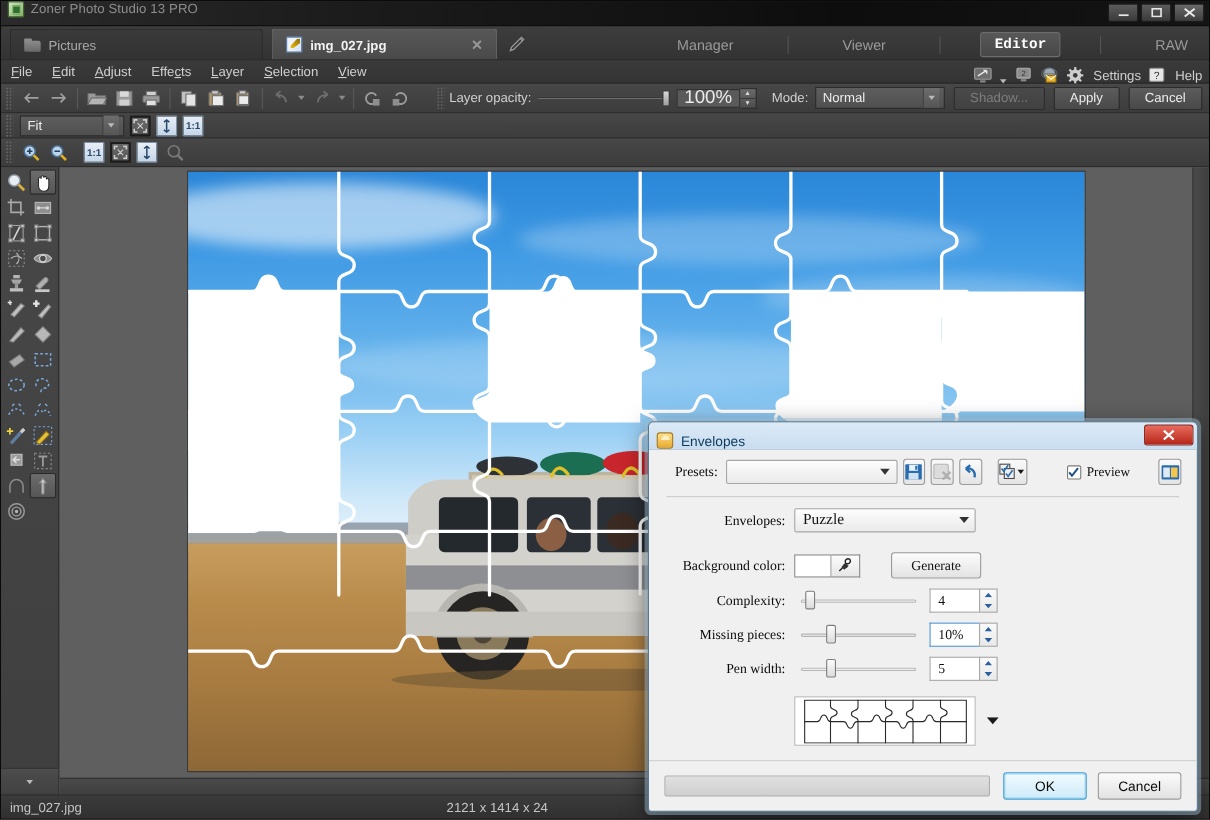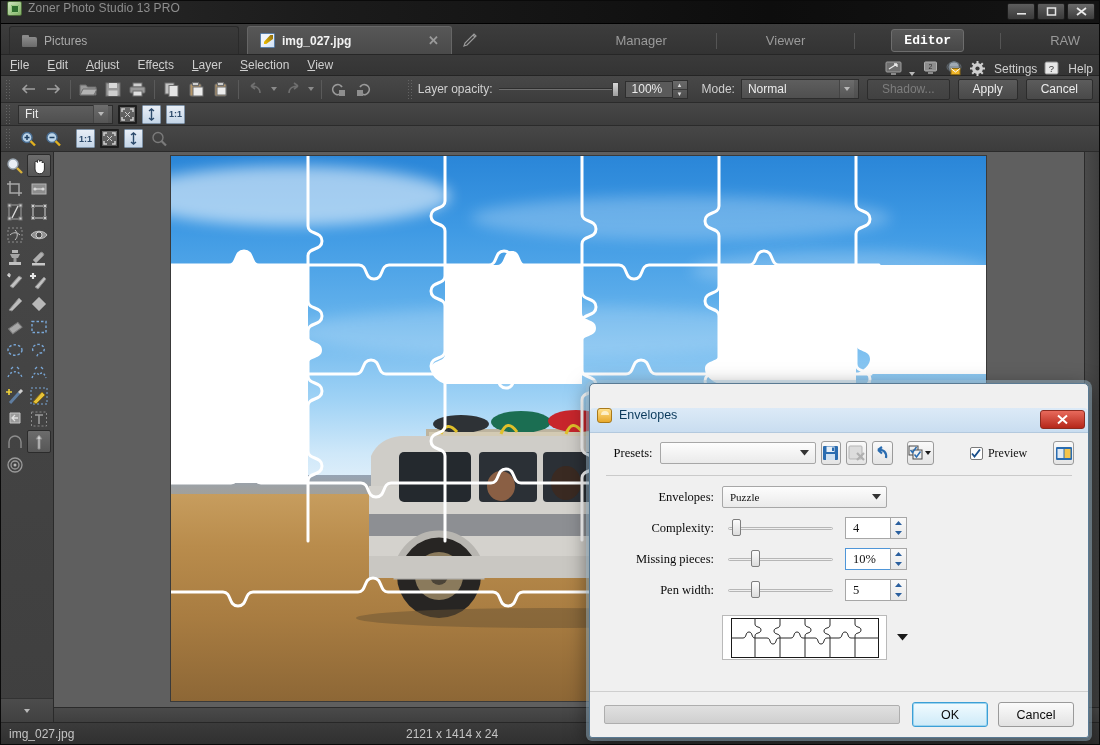--- a/index.html
+++ b/index.html
@@ -121,21 +121,21 @@
   .tb-btn{ width:25px;height:23px;display:flex;align-items:center;justify-content:center;}
   .tb-sep{ width:1px;height:19px;background:#5a5a5a;margin:0 4px;}
   .tb-right{ margin-left:auto; display:flex; align-items:center; height:27px; padding-right:6px;}
   .lbl{ font-size:12px;color:#d0d0d0; margin-right:6px;}
   .slider{ width:120px;height:17px;position:relative;display:flex;align-items:center;}
   .slider .track{ height:2px;background:#6f6f6f;width:100%;border-top:1px solid #2e2e2e;}
   .slider .knob{ position:absolute;right:0;top:1px;width:7px;height:15px;
     background:linear-gradient(to bottom,#d8d8d8,#9d9d9d);border:1px solid #3c3c3c;}
   .numfield{
     height:17px;min-width:48px;background:#5a5a5a;border:1px solid #2e2e2e;
-    color:#eaeaea;font-size:12px;display:flex;align-items:center;padding:0 6px;
+    color:#eaeaea;font-size:17px;display:flex;align-items:center;padding:0 6px;
     margin-left:6px;
   }
   .spin{ width:15px;height:19px;display:flex;flex-direction:column;
     border:1px solid #2e2e2e;border-left:none;background:linear-gradient(to bottom,#6a6a6a,#4d4d4d);}
   .spin i{ flex:1;display:flex;align-items:center;justify-content:center;font-size:6px;color:#ddd;}
   .spin i:first-child{border-bottom:1px solid #3a3a3a;}
   .combo{
     height:20px;background:linear-gradient(to bottom,#5e5e5e,#4f4f4f);
     border:1px solid #2d2d2d;color:#ececec;font-size:12px;
     display:flex;align-items:center;padding:0 4px 0 6px;position:relative;
@@ -233,44 +233,44 @@
   .dialog{
     position:absolute; left:588px; top:382px; width:500px; height:355px;
     background:#f0f0f0;
     border:1px solid #5a7a93;
     border-radius:5px 5px 3px 3px;
     box-shadow:0 0 0 3px rgba(160,190,210,.45), 0 6px 22px rgba(0,0,0,.55);
     display:flex;flex-direction:column;
     font-size:12px; color:#101010;
   }
   .dlg-title{
-    height:25px;flex:0 0 25px;display:flex;align-items:flex-start;
+    height:25px;flex:0 0 25px;display:flex;align-items:flex-end;
     background:linear-gradient(to bottom,#dceaf7,#c9ddf0);
     border-radius:4px 4px 0 0; border-bottom:1px solid #b3c9de;
-    position:relative; padding-left:7px;margin-top:24px;
+    position:relative; padding-left:7px;
   }
   .dlg-ico{ width:15px;height:15px;border-radius:3px;
     background:linear-gradient(to bottom,#ffe08a,#e8a92c); border:1px solid #a8791a;margin-right:7px;
     position:relative;}
   .dlg-ico:after{content:"";position:absolute;left:3px;top:2px;width:8px;height:4px;
     border-radius:4px 4px 0 0;background:#fff7dd;opacity:.8;}
   .dlg-title span{ font-size:12.5px;color:#0b3a5c; }
   .dlg-close{
     position:absolute;right:3px;top:2px;width:45px;height:19px;border-radius:3px;
     background:linear-gradient(to bottom,#e86a5c,#b5271a);
     border:1px solid #8d2b20;color:#fff;font-size:12px;font-weight:bold;
     display:flex;align-items:center;justify-content:center;
   }
   .dlg-body{ flex:1; padding:8px 14px 0 14px; position:relative;font-family:Liberation Serif, serif; }
   .row{ display:flex; align-items:center; margin-bottom:9px;}
   .row-label{ text-align:right; font-size:12.5px; color:#0a0a0a; }
   .wcombo{
     height:22px;background:linear-gradient(to bottom,#fdfdfd,#eaeaea);
     border:1px solid #a7a7a7;border-radius:2px;display:flex;align-items:center;
-    padding:0 3px 0 7px; font-size:11px;color:#111;
+    padding:0 3px 0 7px; font-size:14px;color:#111;
   }
   .wcombo .wc-arrow{ margin-left:auto;width:14px;display:flex;align-items:center;justify-content:center;}
   .icobtn{
     width:26px;height:24px;display:flex;align-items:center;justify-content:center;
     background:linear-gradient(to bottom,#fafafa,#e4e4e4);
     border:1px solid #9b9b9b;border-radius:3px;margin-left:5px;
   }
   .hr{ height:1px;background:#cacaca;margin:10px 2px 10px 2px;}
   .checkbox{
     width:13px;height:13px;border:1px solid #7a7a7a;background:#fff;border-radius:2px;
@@ -951,20 +951,33 @@
         <div class="wcombo" style="width:165px;margin-left:8px">
           <span>Puzzle</span>
           <span class="wc-arrow">
             <svg width="9" height="6">
                 <path d="M0,0 L4.5,5.5 L9,0 Z" fill="#333"></path>
               </svg>
           </span>
         </div>
       </div>
 
+      <div class="row" style="margin-top:18px">
+        <div class="row-label" style="width:110px">Background color:</div>
+        <div style="display:flex;margin-left:8px">
+          <span class="swatch"></span>
+          <span class="eyedrop">
+            <svg width="15" height="14" viewBox="0 0 15 14">
+              <path d="M2,12 L7,7 M6,6 L9,9 M8,5 a2.5,2.5 0 0 1 3.5,-3.5 a2.5,2.5 0 0 1 -3.5,3.5" stroke="#222" stroke-width="1.3" fill="none"></path>
+              <path d="M7.5,4.5 L10.5,7.5 L6.5,11 L4,8.5 Z" fill="#333"></path>
+            </svg>
+          </span>
+        </div>
+        <div class="wbtn" style="margin-left:28px;width:82px">Generate</div>
+      </div>
 
       <div class="row">
         <div class="row-label" style="width:110px">Complexity:</div>
         <div class="wslider" style="margin-left:14px">
           <div class="wtrack"></div>
             <div class="wknob" style="left:4%"></div>
         </div>
         <div class="wnum" style="margin-left:12px">4</div>
         <div class="wspin">
           <i>

